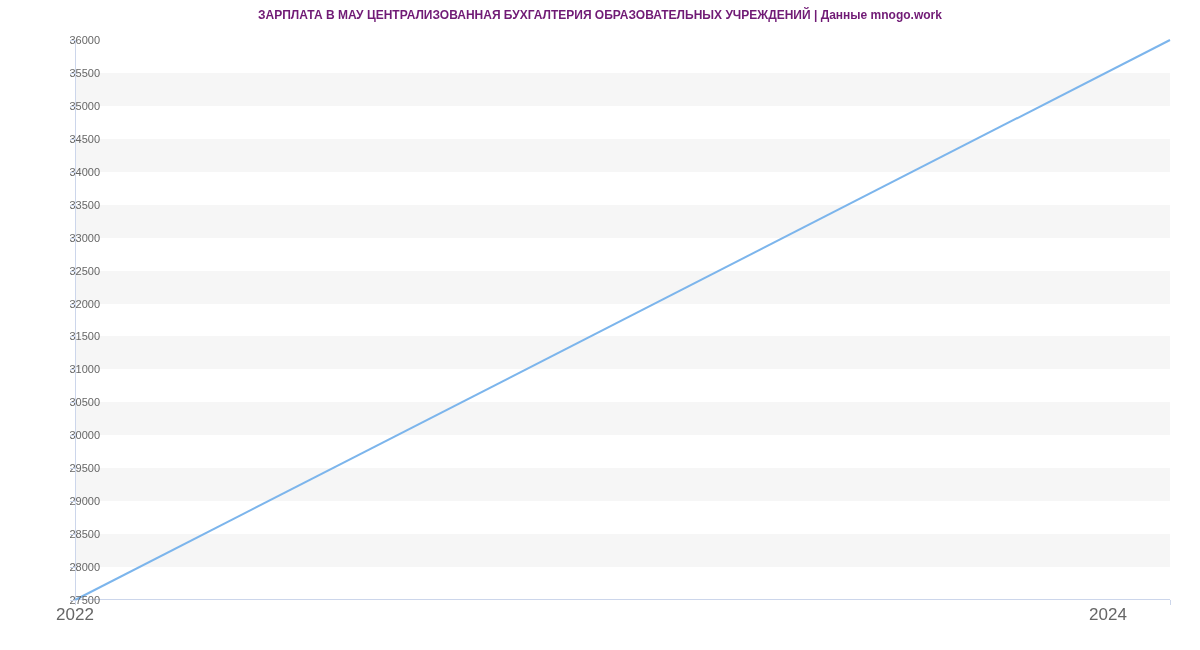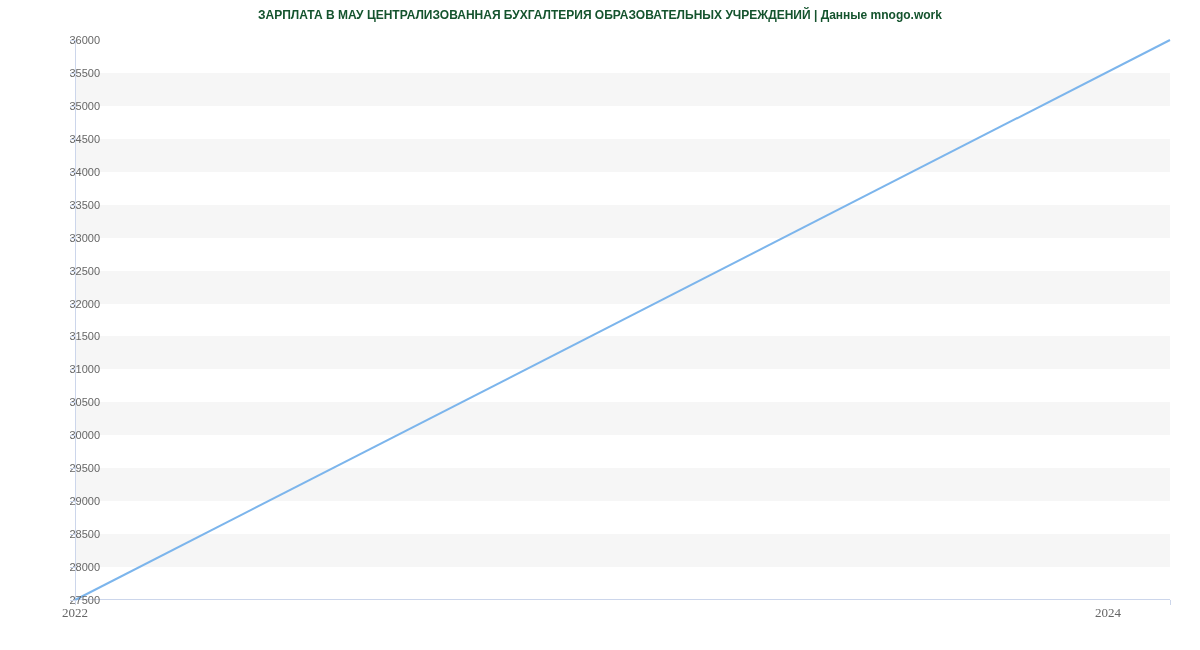--- a/index.html
+++ b/index.html
@@ -7,21 +7,21 @@
       font-family: Verdana, Geneva, sans-serif;
       background: #fff;
       width: 1200px;
       height: 650px;
       position: relative;
     }
     .chart-title {
       text-align: center;
       font-size: 12px;
       font-weight: bold;
-      color: #14532d;
+      color: #701a75;
       padding-top: 8px;
     }
     .plot-container {
       position: absolute;
       left: 75px;
       top: 40px;
       width: 1095px;
       height: 560px;
     }
     .plot-area {
@@ -59,24 +59,23 @@
       right: 1100px;
       font-size: 11px;
       color: #666;
       transform: translateY(-50%);
       text-align: right;
       width: 50px;
     }
     .x-tick {
       position: absolute;
       top: 605px;
-      font-size: 13px;
+      font-size: 17px;
       color: #666;
       transform: translateX(-50%);
-      font-family: Liberation Serif, serif;
     }
     .tick-mark {
       position: absolute;
       background: #ccd6eb;
     }
     svg.line-layer {
       position: absolute;
       left: 0;
       top: 0;
       width: 100%;

